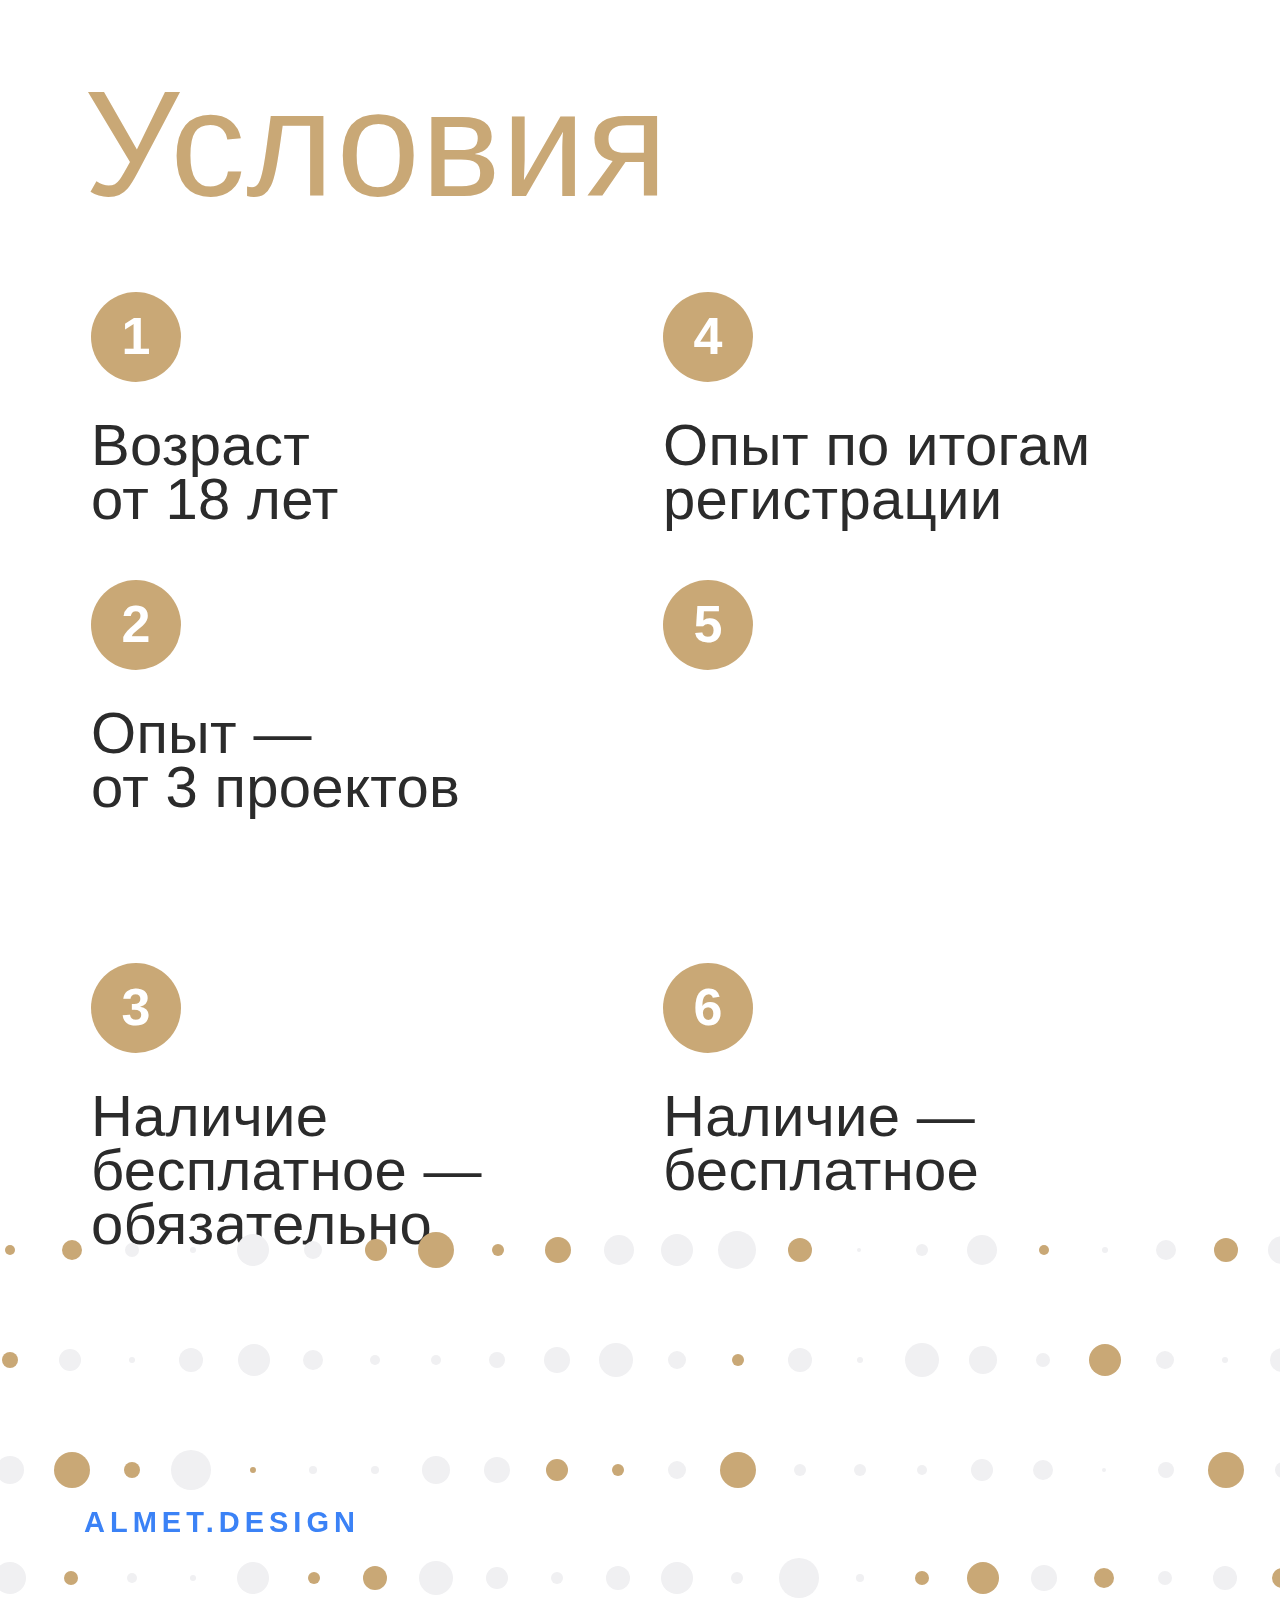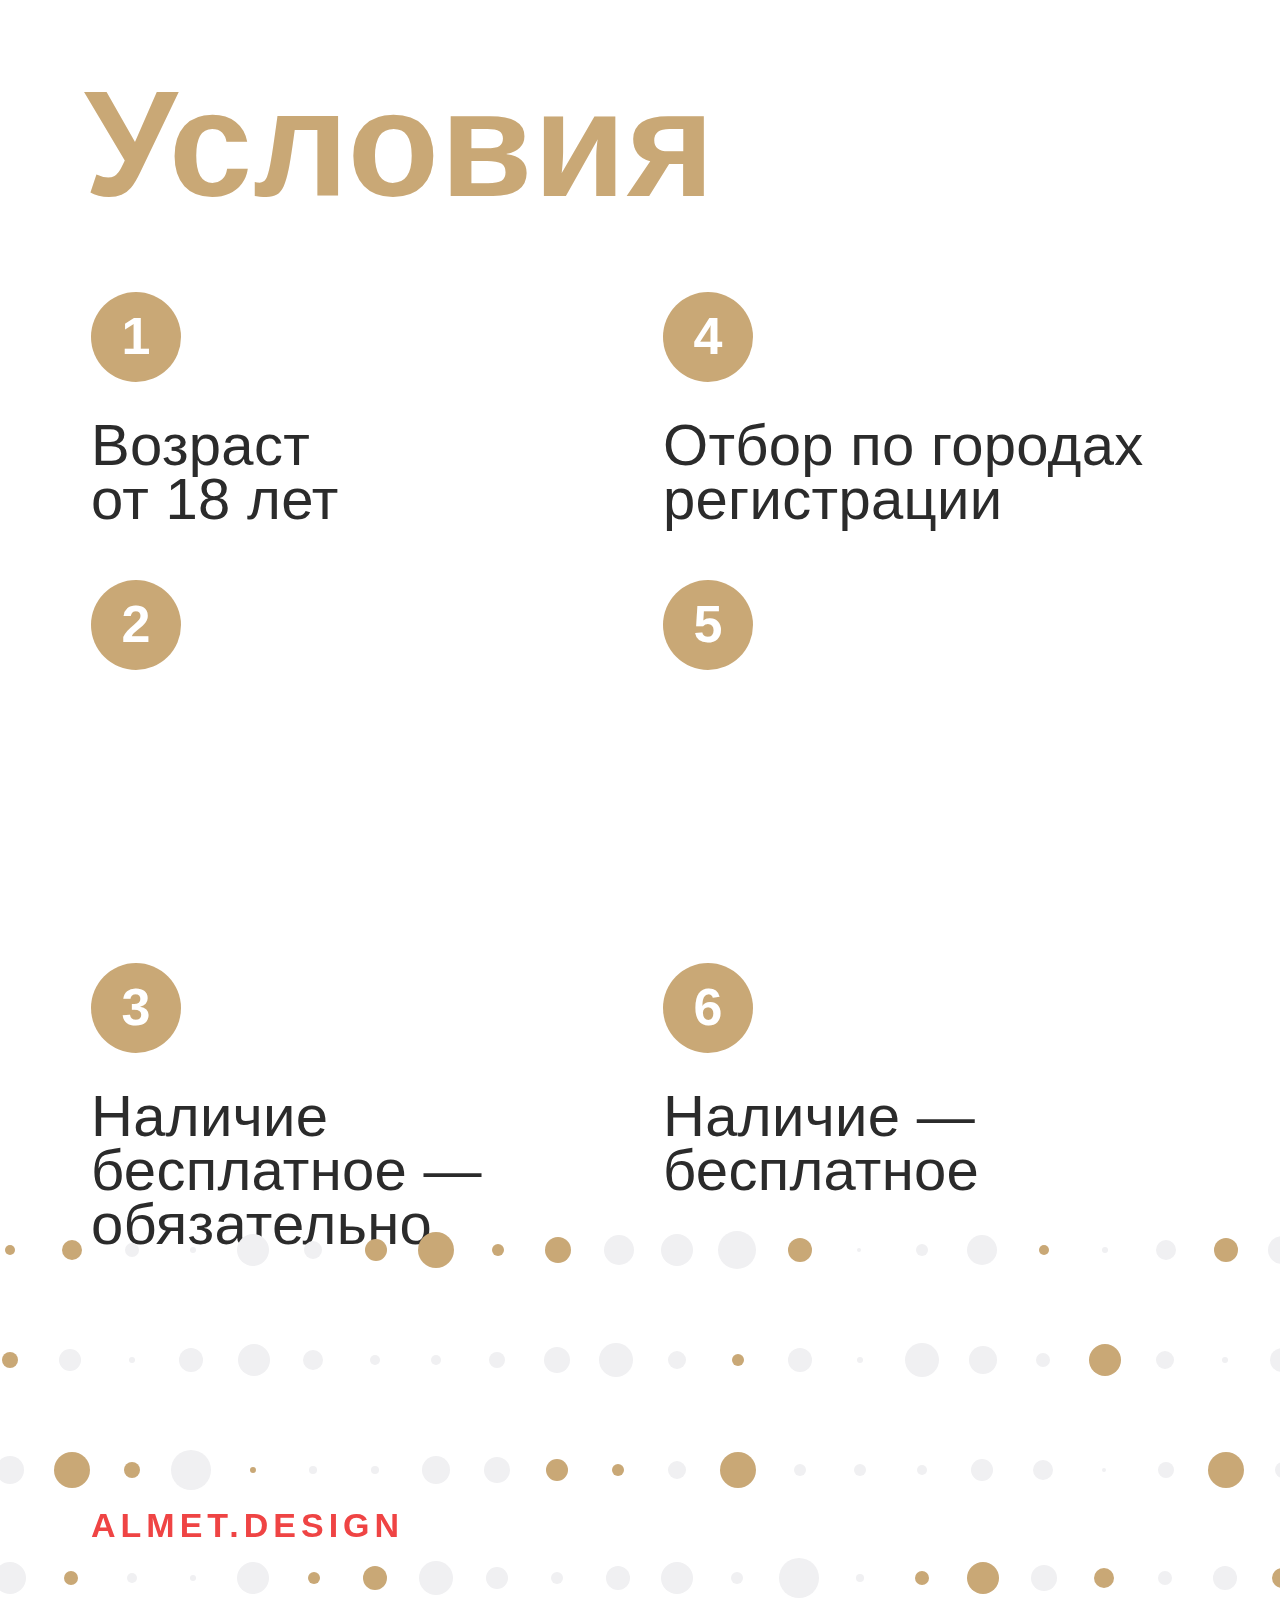--- a/index.html
+++ b/index.html
@@ -15,21 +15,21 @@
     overflow: hidden;
     font-family: "Liberation Sans", "DejaVu Sans", sans-serif;
   }
   .title {
     position: absolute;
     left: 84px;
     top: 58px;
     margin: 0;
     font-size: 150px;
     line-height: 172px;
-    font-weight: 700;
+    font-weight: 400;
     letter-spacing: 1px;
     color: #C9A876;
   }
   .item {
     position: absolute;
     width: 560px;
   }
   .col-left  { left: 91px; }
   .col-right { left: 663px; }
   .row-1 { top: 292px; }
@@ -64,49 +64,51 @@
     height: 1602px;
     pointer-events: none;
   }
   .dot {
     position: absolute;
     border-radius: 50%;
     display: block;
   }
   .brand {
     position: absolute;
-    left: 91px;
+    left: 84px;
     top: 1506px;
-    font-size: 34px;
+    font-size: 29px;
     font-weight: 800;
     letter-spacing: 5px;
-    color: #ef4444;
+    color: #3b82f6;
   }
 </style>
 </head>
 <body>
 
 <div class="page">
 
   <h1 class="title">Условия</h1>
 
   <div class="item col-left row-1">
     <div class="badge">1</div>
     <div class="item-text">Возраст
 от 18 лет</div>
   </div>
 
   <div class="item col-right row-1">
     <div class="badge">4</div>
-    <div class="item-text">Отбор по городах
+    <div class="item-text">Опыт по итогам
 регистрации</div>
   </div>
 
   <div class="item col-left row-2">
     <div class="badge">2</div>
+    <div class="item-text">Опыт —
+от 3 проектов</div>
   </div>
 
   <div class="item col-right row-2">
     <div class="badge">5</div>
   </div>
 
   <div class="item col-left row-3">
     <div class="badge">3</div>
     <div class="item-text">Наличие бесплатное —
 обязательно</div>

